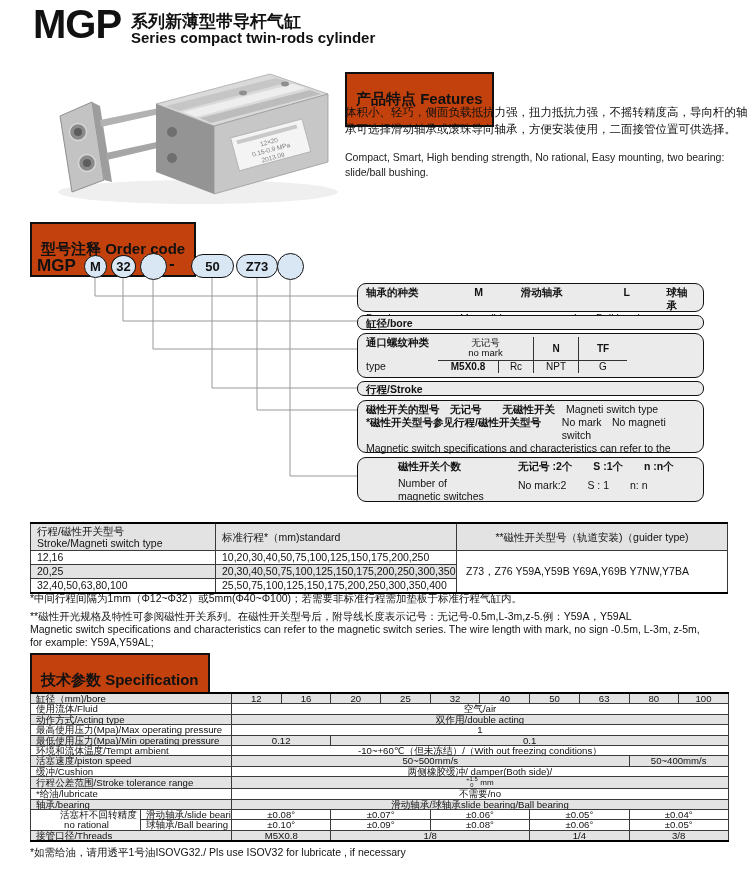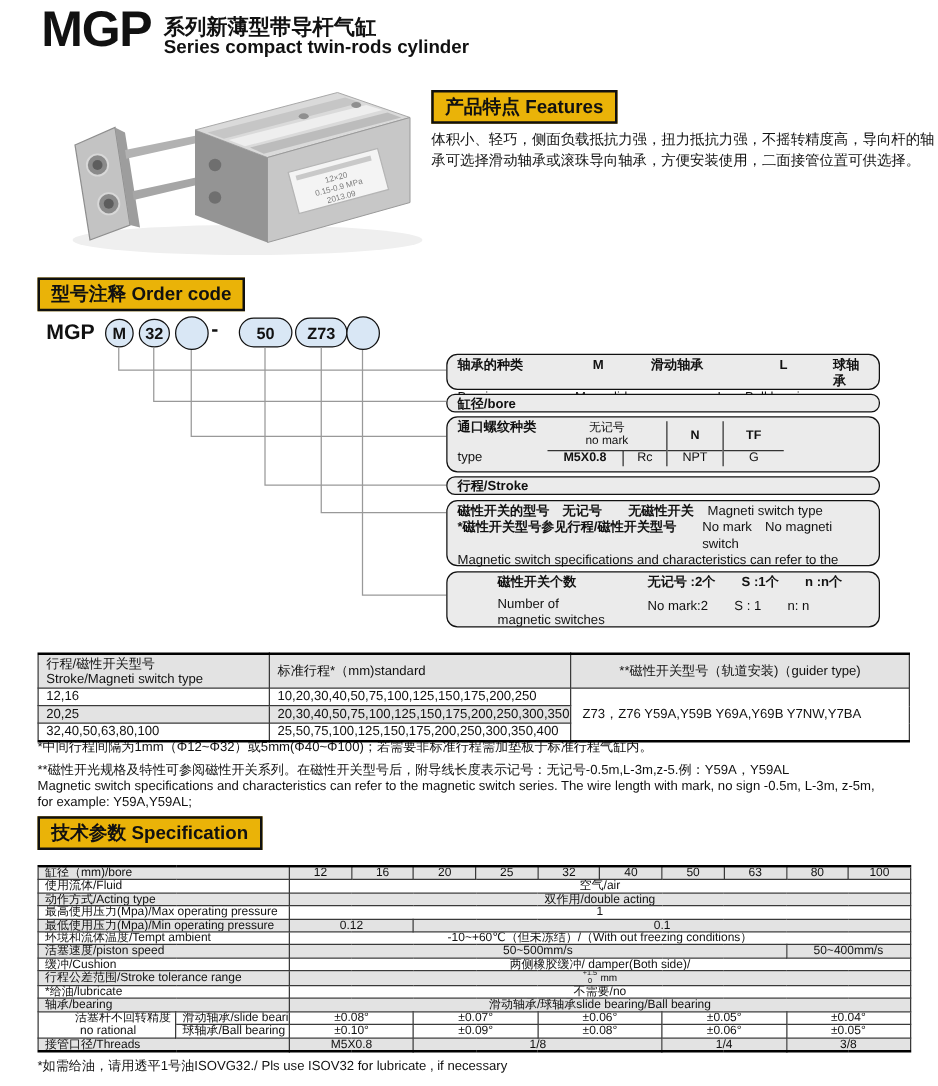--- a/index.html
+++ b/index.html
@@ -6,22 +6,22 @@
   .page{position:relative;width:750px;height:869px;background:#ffffff;overflow:hidden;
         font-family:"Liberation Sans","DejaVu Sans",sans-serif;color:#111;}
   .abs{position:absolute;}
 
   
   .brand{left:33px;top:2px;font-size:40px;font-weight:bold;letter-spacing:-1px;}
   .title-cn{left:131px;top:10px;font-size:17px;font-weight:bold;}
   .title-en{left:131px;top:29px;font-size:15px;font-weight:bold;}
 
   
-  .hdr-box{display:inline-block;background:#eab308;border:2px solid #101010;
-           font-weight:bold;font-size:15px;padding:2px 9px;white-space:nowrap;}
+  .hdr-box{display:inline-block;background:#c2410c;border:2px solid #101010;
+           font-weight:bold;font-size:15px;padding:16px 9px;white-space:nowrap;}
 
   
   .feat-cn{left:345px;top:104px;width:404px;font-size:11.5px;line-height:1.5;}
   .feat-en{left:345px;top:150px;width:400px;font-size:10.5px;line-height:1.4;color:#222;}
 
   
   .code-prefix{left:37px;top:256px;font-size:17px;font-weight:bold;}
   .code-circle{box-sizing:border-box;position:absolute;border:1.5px solid #111;background:#d9e7f5;
                border-radius:50%;display:flex;align-items:center;justify-content:center;
                font-weight:bold;font-size:13px;}
@@ -106,20 +106,21 @@
         <rect x="201" y="72" width="62" height="4" fill="#c9c9c9"></rect>
         <text x="232" y="84" font-size="6.5" fill="#7c7c7c" text-anchor="middle">12×20</text>
         <text x="232" y="92" font-size="6.5" fill="#7c7c7c" text-anchor="middle">0.15-0.9 MPa</text>
         <text x="232" y="100" font-size="6.5" fill="#7c7c7c" text-anchor="middle">2013.09</text>
       </g>
     </g>
   </svg>
 
   <div class="abs hdr-box" style="left:345px;top:72px;">产品特点 Features</div>
   <div class="abs feat-cn">体积小、轻巧，侧面负载抵抗力强，扭力抵抗力强，不摇转精度高，导向杆的轴承可选择滑动轴承或滚珠导向轴承，方便安装使用，二面接管位置可供选择。</div>
+  <div class="abs feat-en">Compact, Smart, High bending strength, No rational, Easy mounting, two bearing: slide/ball bushing.</div>
 
   <div class="abs hdr-box" style="left:30px;top:222px;">型号注释 Order code</div>
   <div class="abs code-prefix">MGP</div>
   <div class="code-circle" style="left:84px;top:255px;width:23px;height:23px;">M</div>
   <div class="code-circle" style="left:111px;top:255px;width:25px;height:23px;">32</div>
   <div class="code-circle" style="left:140px;top:253px;width:27px;height:27px;"></div>
   <div class="abs code-dash">-</div>
   <div class="code-circle" style="left:191px;top:254px;width:43px;height:24px;border-radius:12px;">50</div>
   <div class="code-circle" style="left:236px;top:254px;width:42px;height:24px;border-radius:12px;">Z73</div>
   <div class="code-circle" style="left:277px;top:253px;width:27px;height:27px;"></div>

